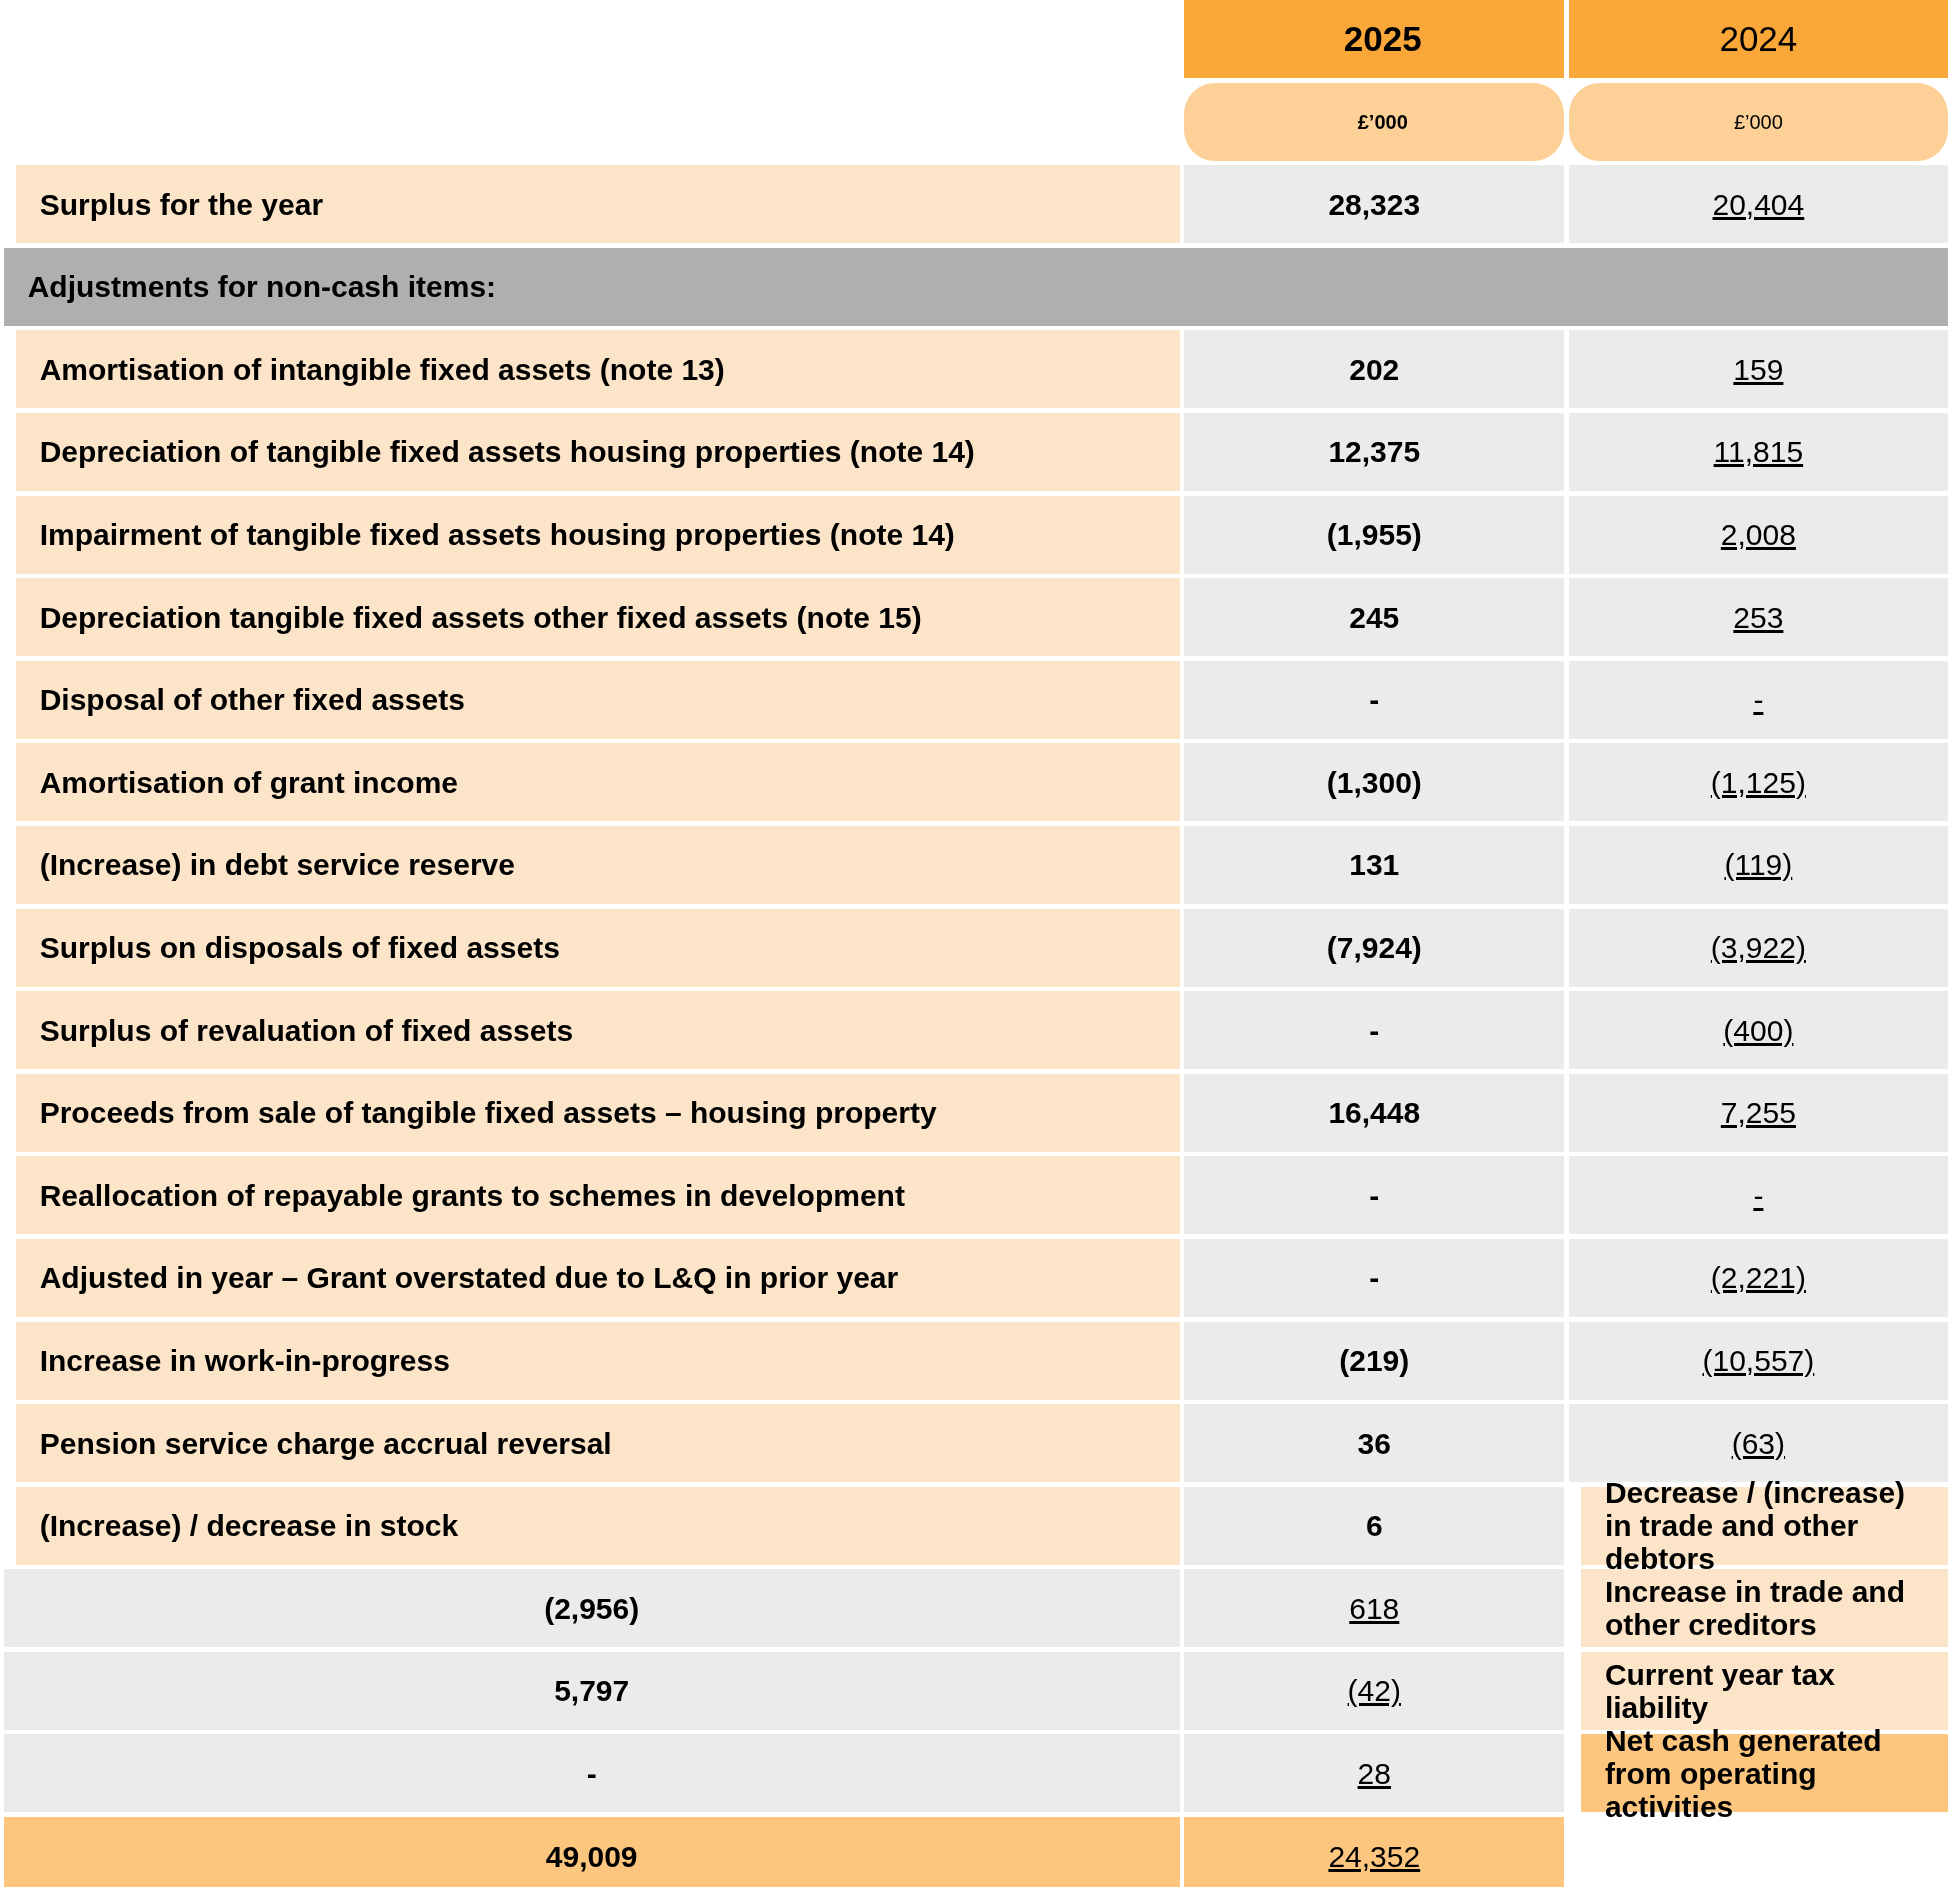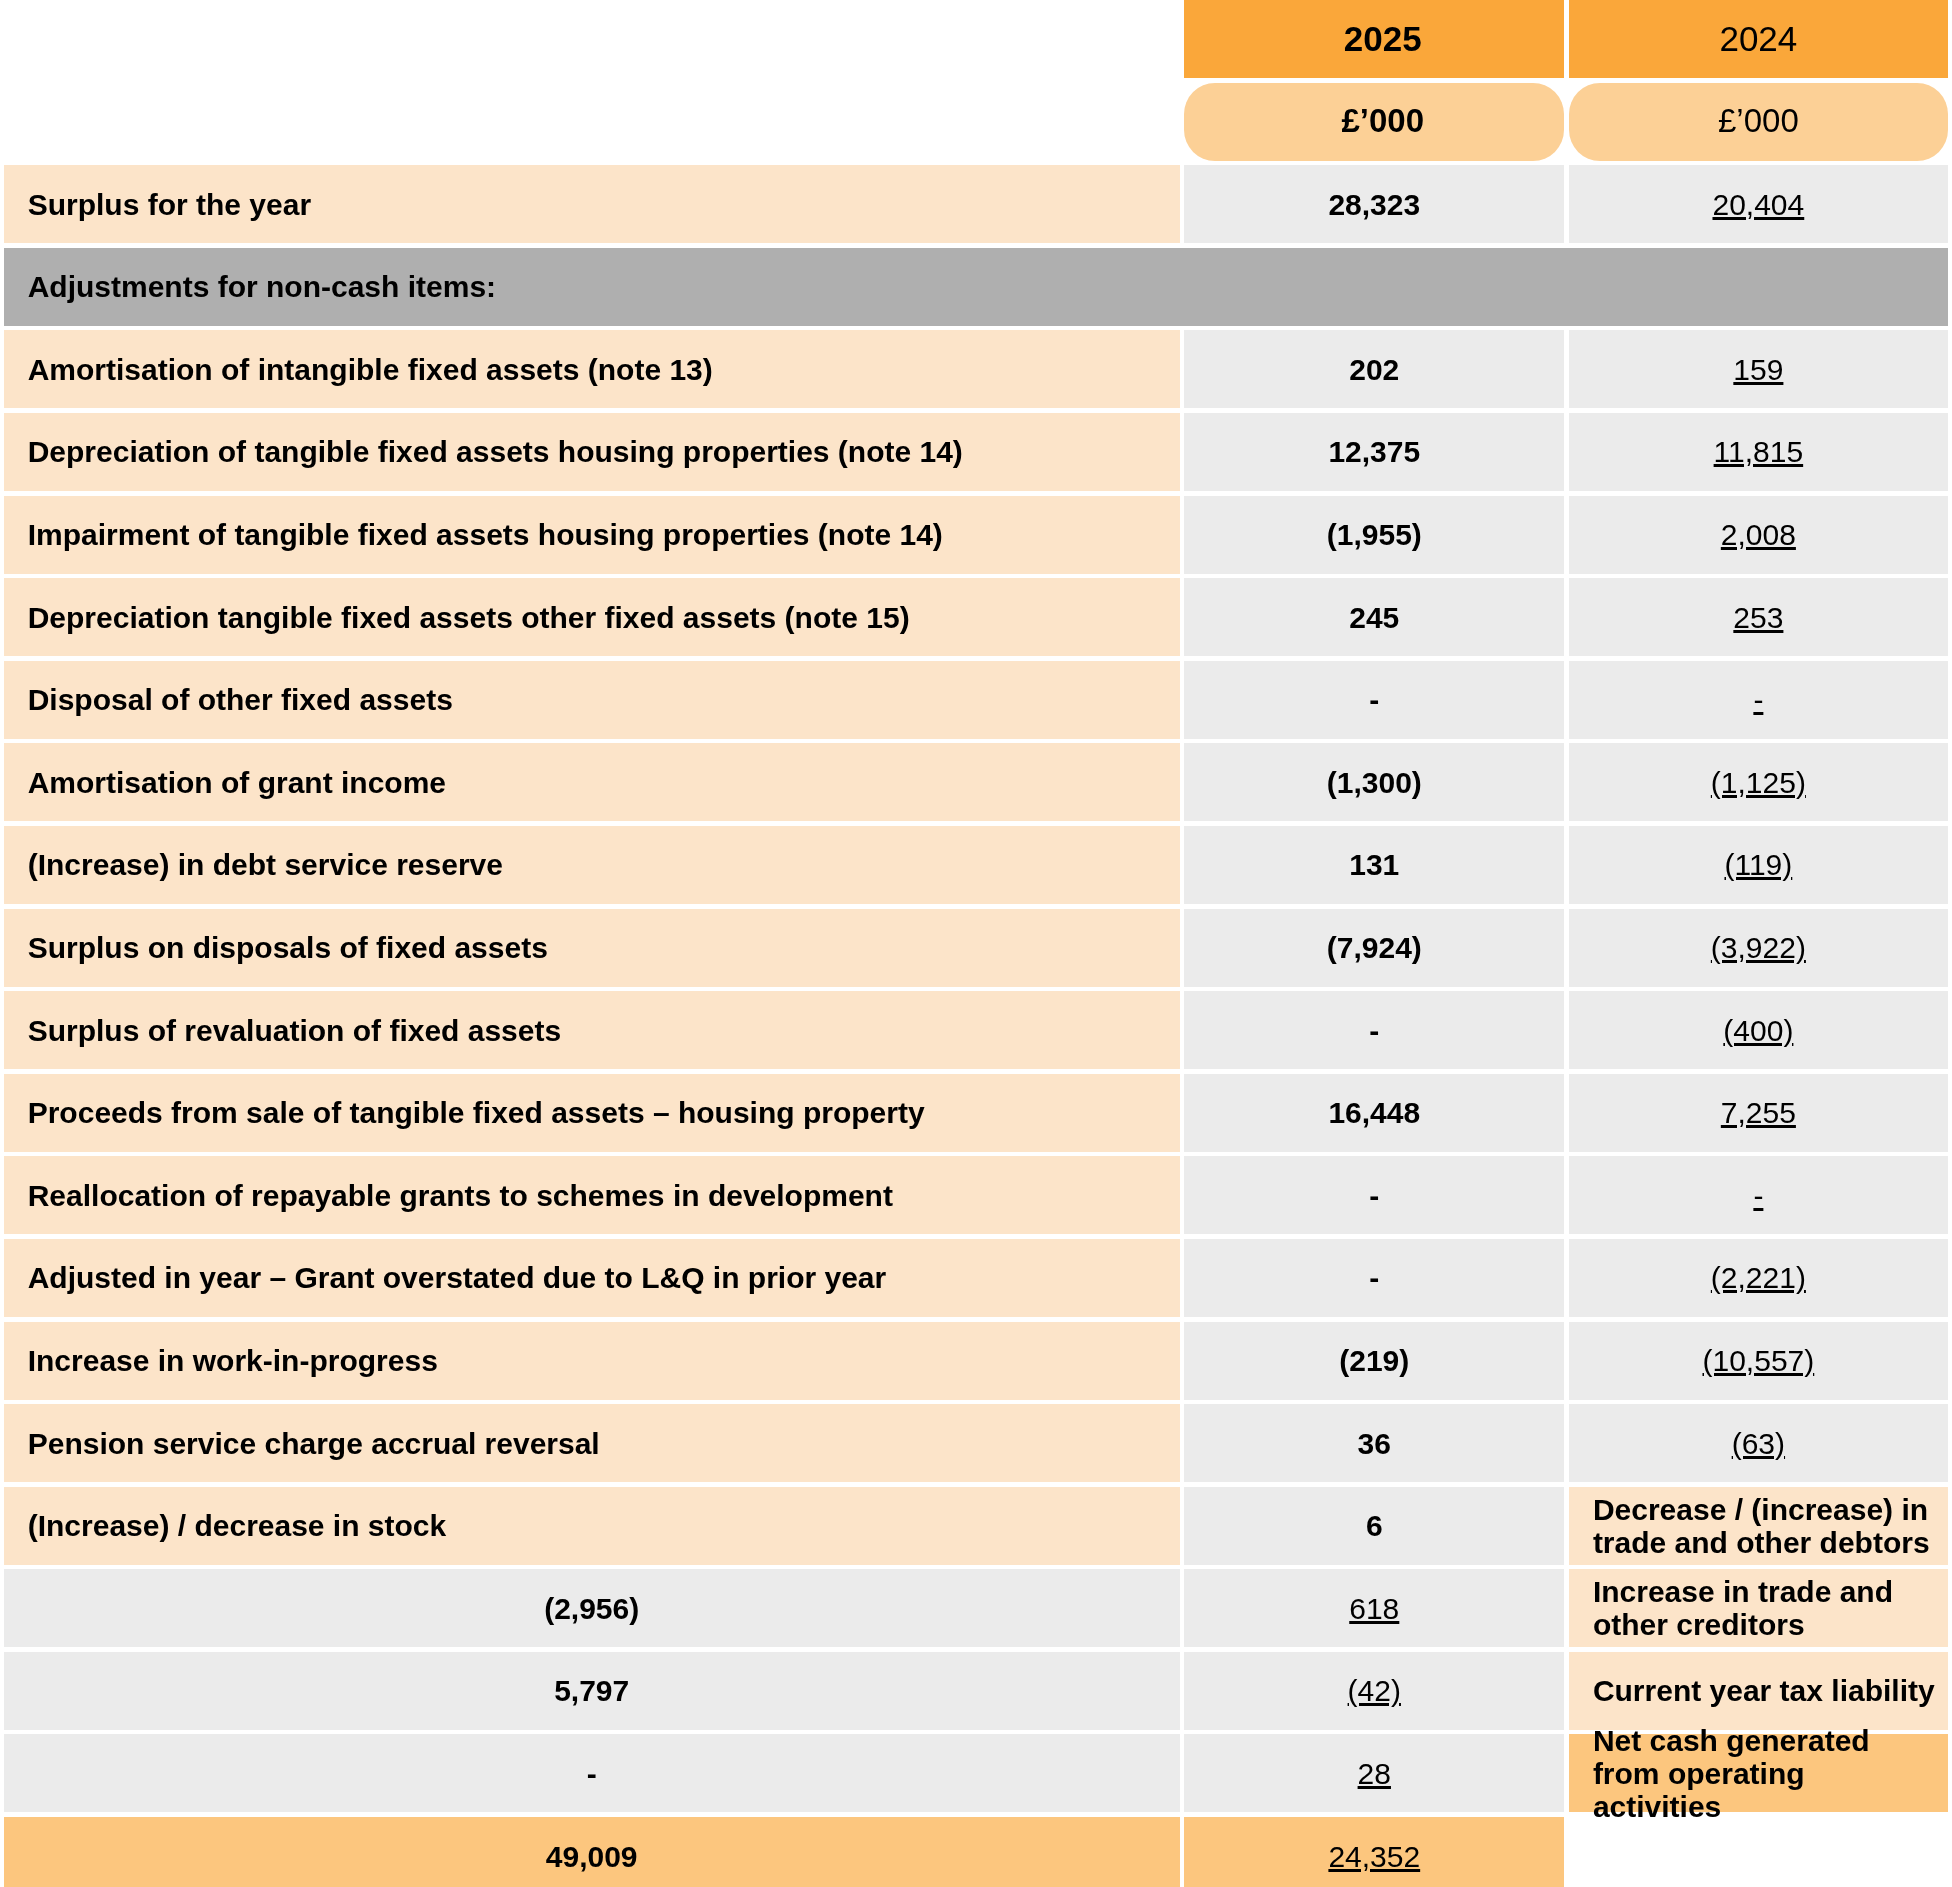--- a/index.html
+++ b/index.html
@@ -28,31 +28,32 @@
     box-sizing: border-box;
   }
   .spacer-cell { background: transparent; }
   .year-cell {
     justify-content: center;
     font-size: 35px;
     background: var(--header-orange);
   }
   .units-cell {
     justify-content: center;
-    font-size: 33px;
+    font-size: 20px;
     background: var(--subheader-orange);
     border-radius: 31px;
   }
   .bold { font-weight: 700; padding-left: 17px; }
   .regular { font-weight: 400; }
   .label-cell {
     background: var(--label-peach);
     font-weight: 700;
     padding-left: 24px;
     padding-right: 13px;
+    margin-left: 12px;
   }
   .value-cell { justify-content: center; text-align: center; }
   .v25 { background: var(--value-gray); font-weight: 700; }
   .v24 { background: var(--value-gray); font-weight: 400; text-decoration: underline; }
   .section-cell {
     grid-column: 1 / -1;
     background: var(--section-gray);
     font-weight: 700;
     display: flex;
     align-items: center;

